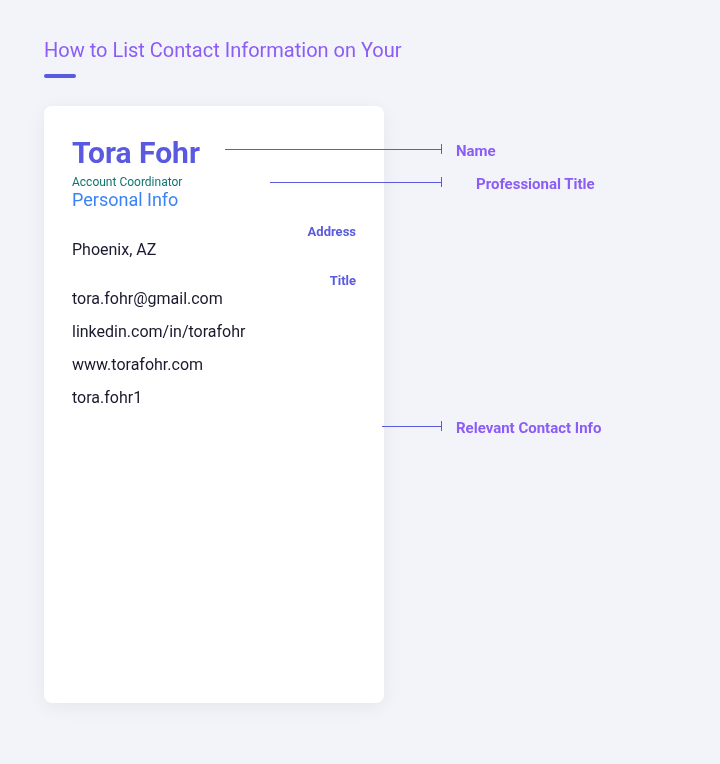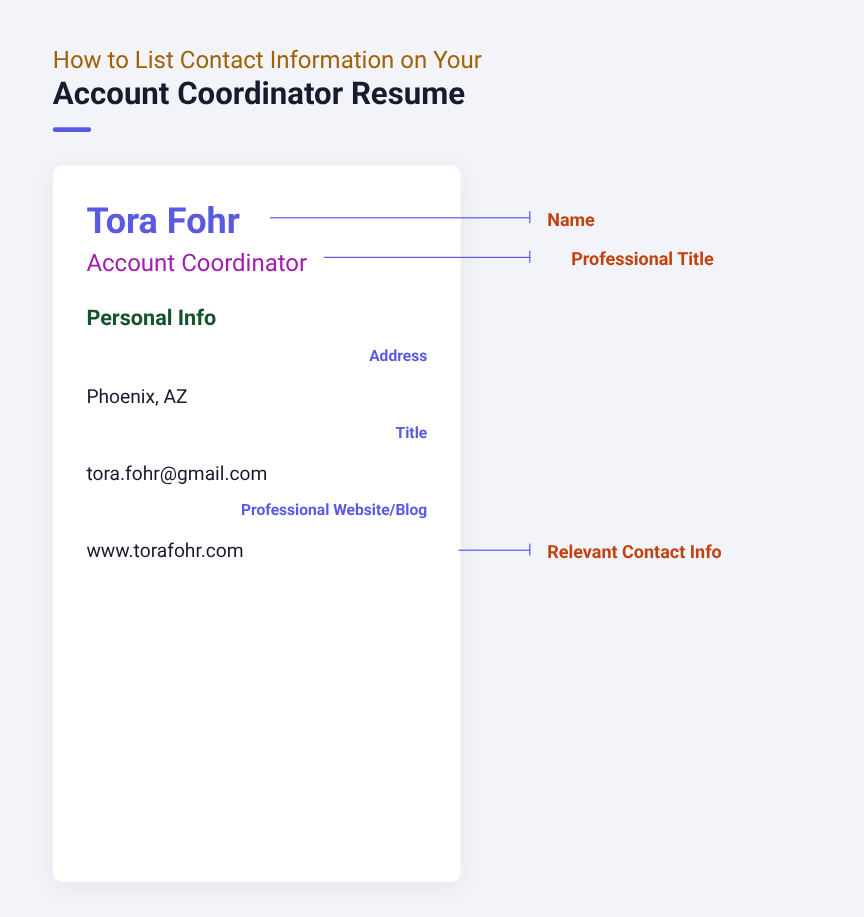--- a/index.html
+++ b/index.html
@@ -13,21 +13,21 @@
       width: 720px;
       height: 764px;
       position: relative;
     }
     .header {
       padding: 38px 44px 0 44px;
     }
     .header-line1 {
       font-size: 20px;
       font-weight: 400;
-      color: #a16207;
+      color: #8b5cf6;
       margin-bottom: 2px;
     }
     .header-line2 {
       font-size: 26px;
       font-weight: 700;
       color: #1a1a2e;
     }
     .underline {
       width: 32px;
       height: 4px;
@@ -50,51 +50,50 @@
       box-shadow: 0 4px 20px rgba(0,0,0,0.06);
       padding: 30px 28px;
     }
     .name {
       font-size: 30px;
       font-weight: 700;
       color: #5a5ae0;
       line-height: 1.1;
     }
     .title {
-      font-size: 20px;
+      font-size: 12px;
       font-weight: 400;
-      color: #a21caf;
+      color: #0f766e;
       margin-top: 6px;
     }
     .section-header {
       font-size: 18px;
-      font-weight: 700;
-      color: #14532d;
-      margin-top: 24px;
+      font-weight: 400;
+      color: #3b82f6;
     }
     .info-block {
       margin-top: 14px;
     }
     .info-label {
       font-size: 13px;
       font-weight: 700;
       color: #5a5ae0;
       text-align: right;
     }
     .info-value {
       font-size: 16px;
       font-weight: 400;
       color: #1a1a2e;
-      margin-top: 16px;
+      margin-top: 1px;
     }
     .annotation {
       position: absolute;
       font-size: 15px;
       font-weight: 700;
-      color: #c2410c;
+      color: #8b5cf6;
     }
     .line {
       position: absolute;
       height: 1px;
       background: #5a5ae0;
     }
     .line-end {
       position: absolute;
       width: 1px;
       height: 10px;
@@ -111,45 +110,45 @@
     .line-title-end { left: 441px; top: 71px; }
     
     .line-contact { left: 382px; top: 320px; width: 60px; }
     .line-contact-end { left: 441px; top: 315px; }
   </style>
 </head>
 <body>
 
 <div class="header">
   <div class="header-line1">How to List Contact Information on Your</div>
-  <div class="header-line2">Account Coordinator Resume</div>
   <div class="underline"></div>
 </div>
 
 <div class="content">
   <div class="card">
     <div class="name">Tora Fohr</div>
     <div class="title">Account Coordinator</div>
     <div class="section-header">Personal Info</div>
 
     <div class="info-block">
       <div class="info-label">Address</div>
       <div class="info-value">Phoenix, AZ</div>
     </div>
     <div class="info-block">
       <div class="info-label">Title</div>
       <div class="info-value">tora.fohr@gmail.com</div>
     </div>
     <div class="info-block">
+      <div class="info-value">linkedin.com/in/torafohr</div>
     </div>
     <div class="info-block">
-      <div class="info-label">Professional Website/Blog</div>
       <div class="info-value">www.torafohr.com</div>
     </div>
     <div class="info-block">
+      <div class="info-value">tora.fohr1</div>
     </div>
   </div>
 
   <div class="line line-name"></div>
   <div class="line-end line-name-end"></div>
   <div class="annotation ann-name">Name</div>
 
   <div class="line line-title"></div>
   <div class="line-end line-title-end"></div>
   <div class="annotation ann-title">Professional Title</div>

